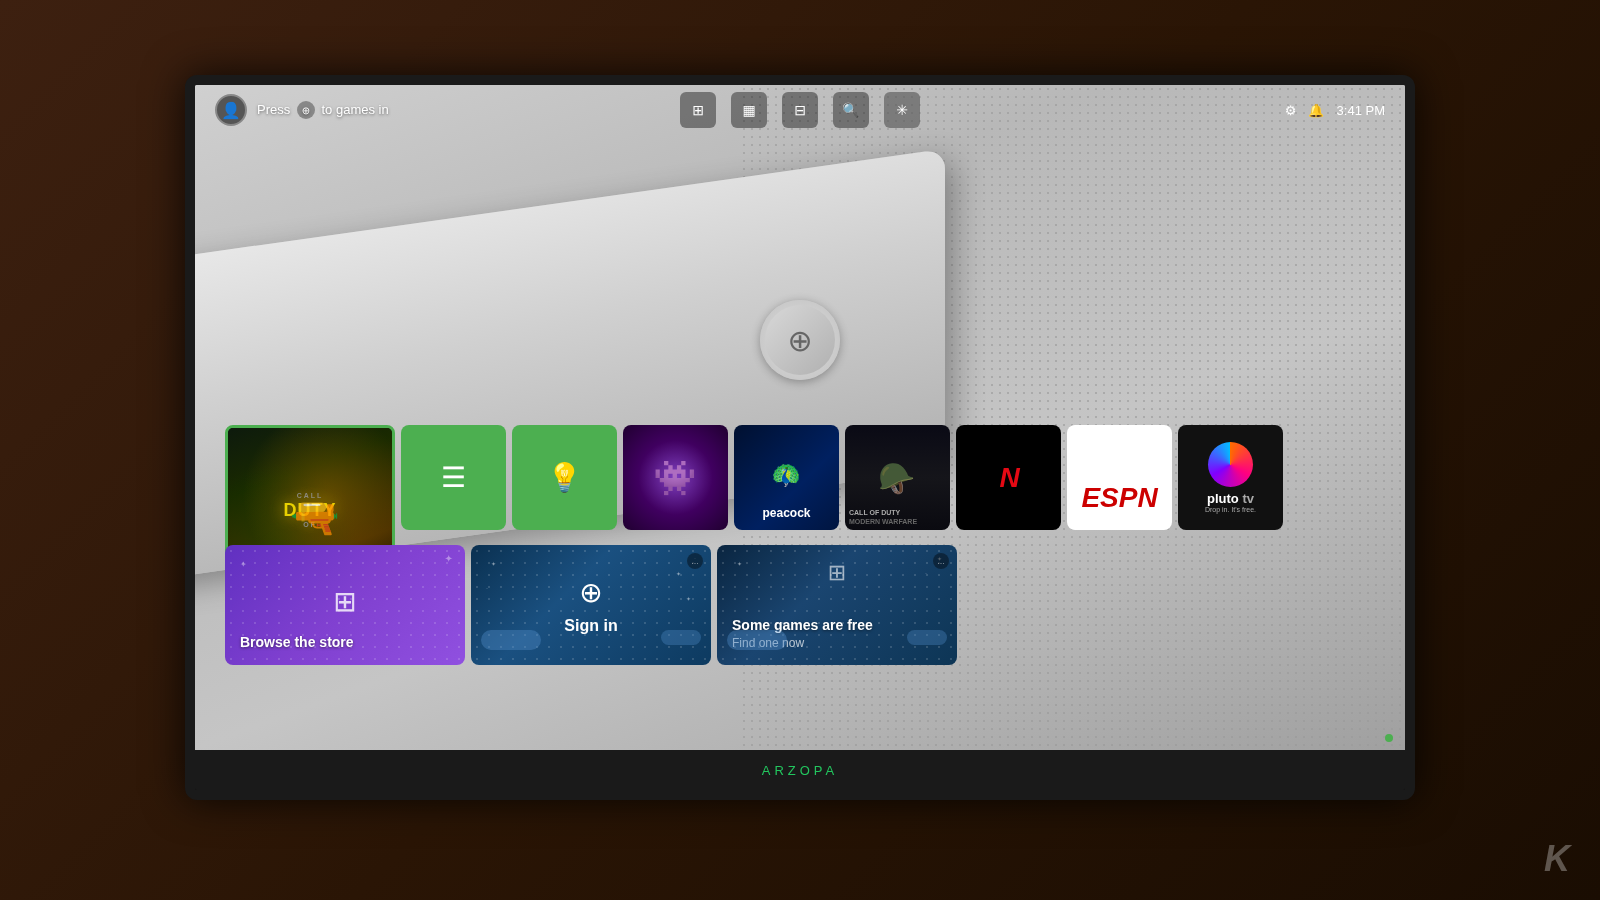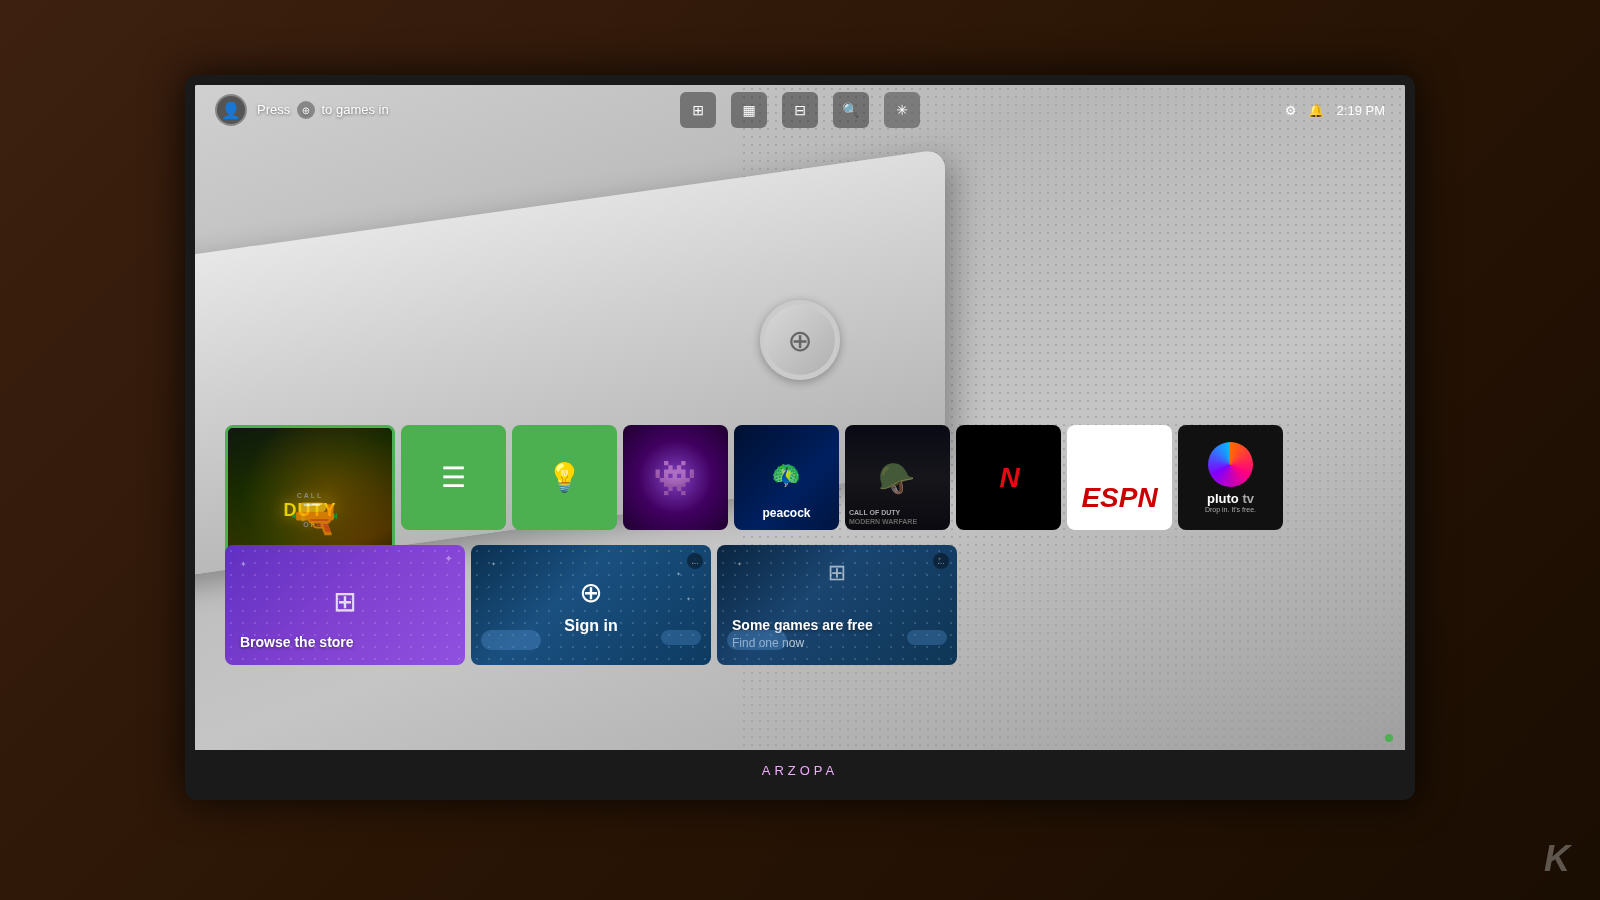--- a/index.html
+++ b/index.html
@@ -465,21 +465,21 @@
       left: 0;
       right: 0;
       height: 40px;
       background: #1a1a1a;
       display: flex;
       align-items: center;
       justify-content: center;
     }
 
     .monitor-brand {
-      color: #f0abfc;
+      color: #22c55e;
       font-size: 13px;
       letter-spacing: 4px;
       font-weight: 300;
     }
 
     
     .cod2-soldier {
       position: absolute;
       top: 0; left: 0; right: 0; bottom: 0;
       background: 
@@ -607,21 +607,21 @@
         <div class="nav-icon">⊞</div>
         <div class="nav-icon">▦</div>
         <div class="nav-icon">⊟</div>
         <div class="nav-icon">🔍</div>
         <div class="nav-icon active">✳</div>
       </div>
 
       <div class="right-icons">
         <span>⚙</span>
         <span>🔔</span>
-        <span>2:19 PM</span>
+        <span>3:41 PM</span>
       </div>
     </div>
 
     <div class="tiles-row1">
 
       <div class="tile-cod">
         <div class="tile-cod-bg"></div>
         <div class="tile-cod-overlay"></div>
         <div class="cod-logo">
           <div style="font-size:7px;letter-spacing:2px;color:#888">CALL</div>

